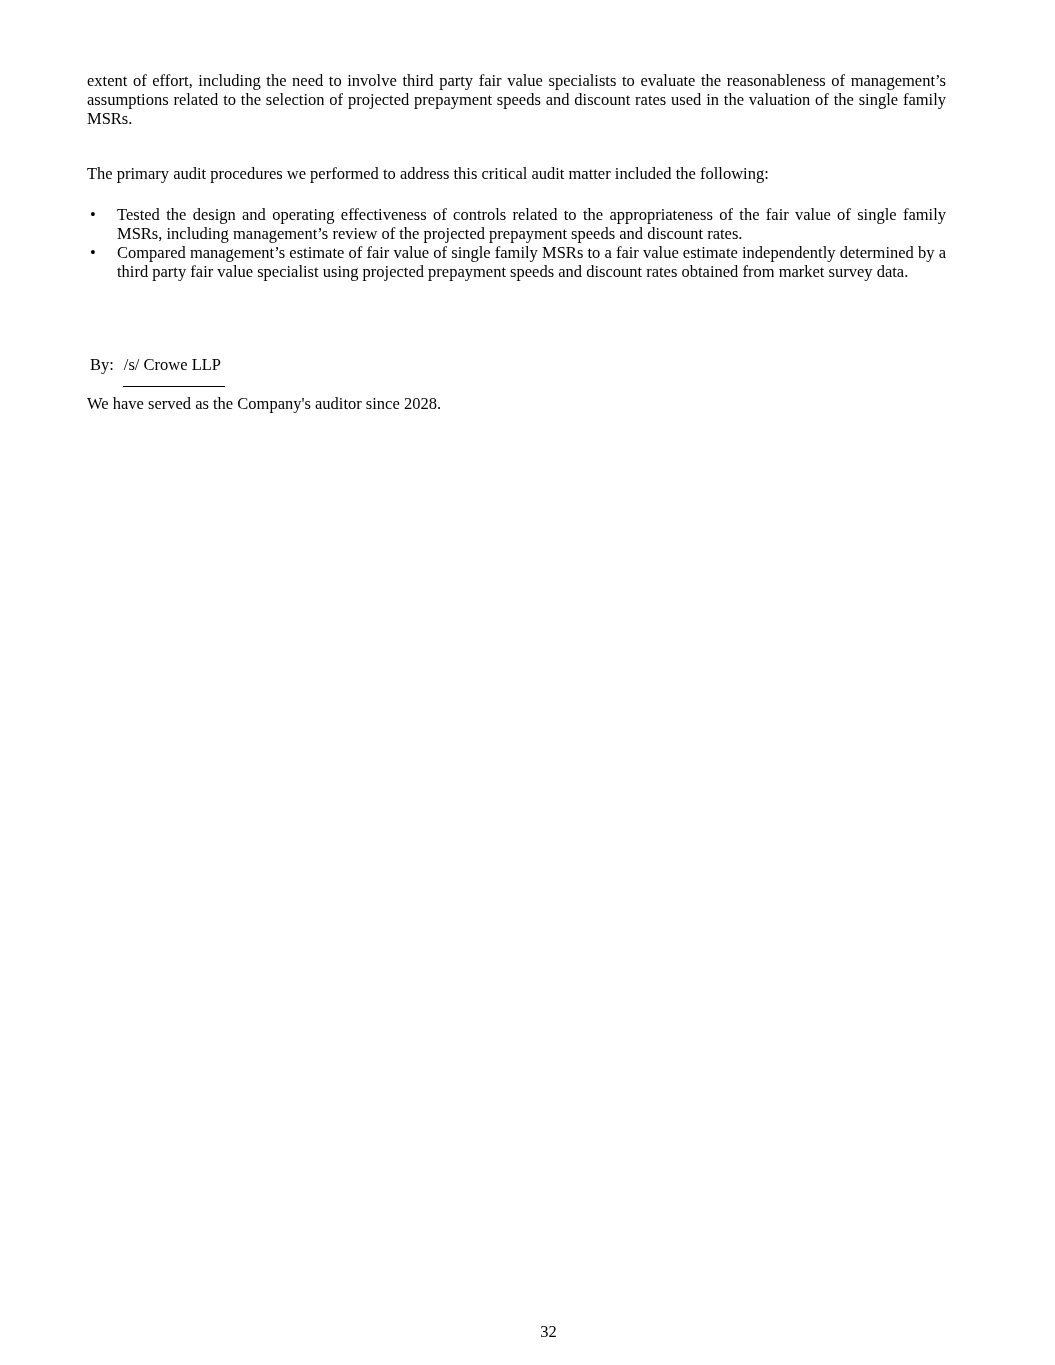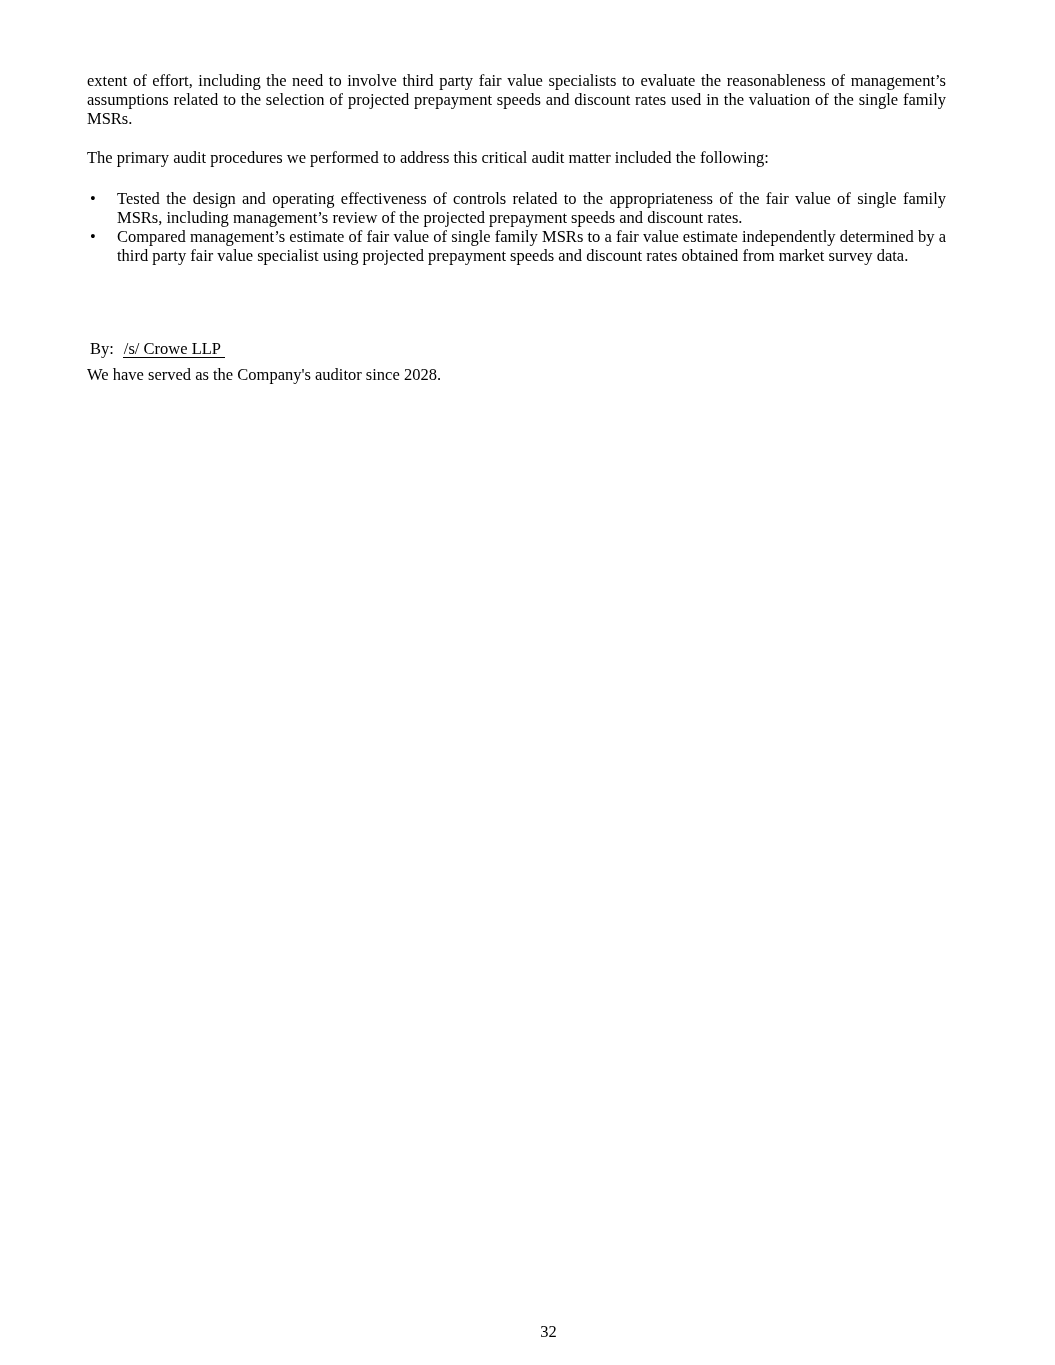--- a/index.html
+++ b/index.html
@@ -19,21 +19,21 @@
     overflow: hidden;
   }
   .content {
     position: absolute;
     left: 87px;
     right: 87px;
     top: 71px;
   }
   p { margin: 0; }
   .justify { text-align: justify; }
-  .para-intro { margin-top: 20px; }
+  .para-intro { margin-top: 36px; }
   .bullet-list {
     margin: 22px 0 0 0;
     padding: 0;
     list-style: none;
   }
   .bullet-item { display: flex; }
   .bullet-marker {
     flex: 0 0 30px;
     width: 30px;
     box-sizing: border-box;
@@ -44,21 +44,21 @@
     text-align: justify;
   }
   .sig-by {
     margin-top: 74px;
     padding-left: 3px;
   }
   .sig-underline {
     display: inline-block;
     border-bottom: 1px solid #000000;
     margin-left: 9px;
-    padding: 0 4px 0 1px;
+    padding: 0 4px 13px 1px;
     line-height: 17px;
   }
   .auditor-line { margin-top: 7px; }
   .location-block { margin-top: 21px; }
   .page-number {
     position: absolute;
     top: 1322px;
     left: 0;
     width: 100%;
     text-align: center;

